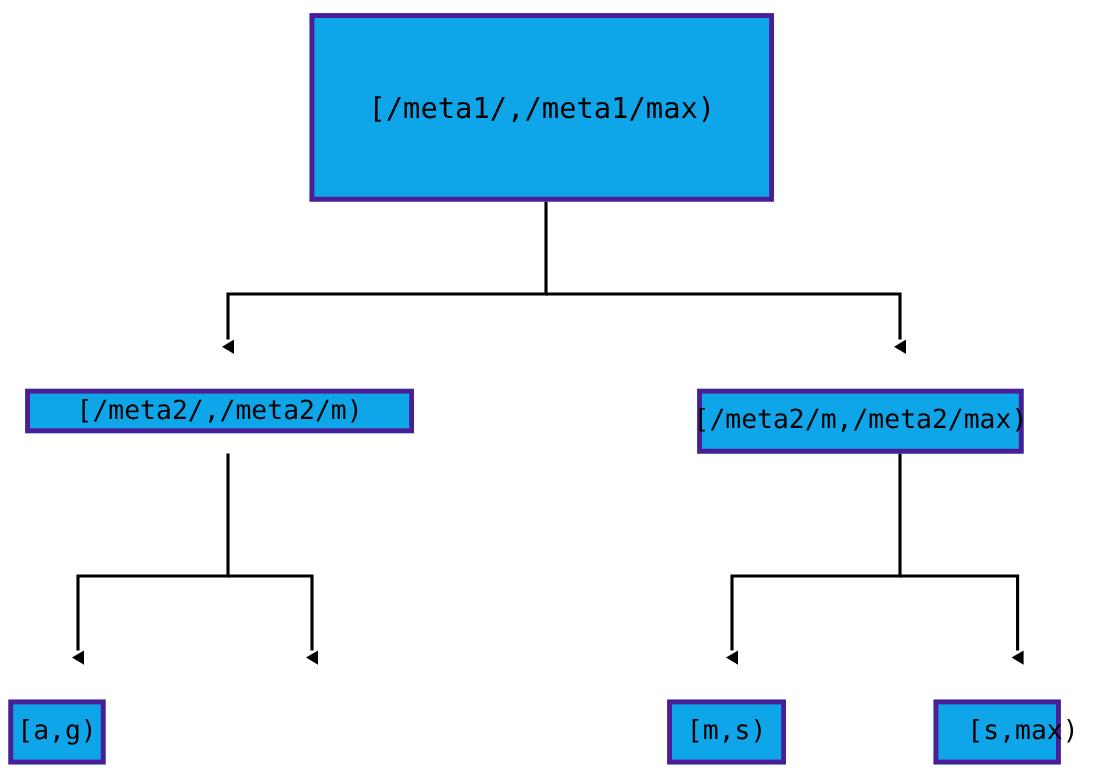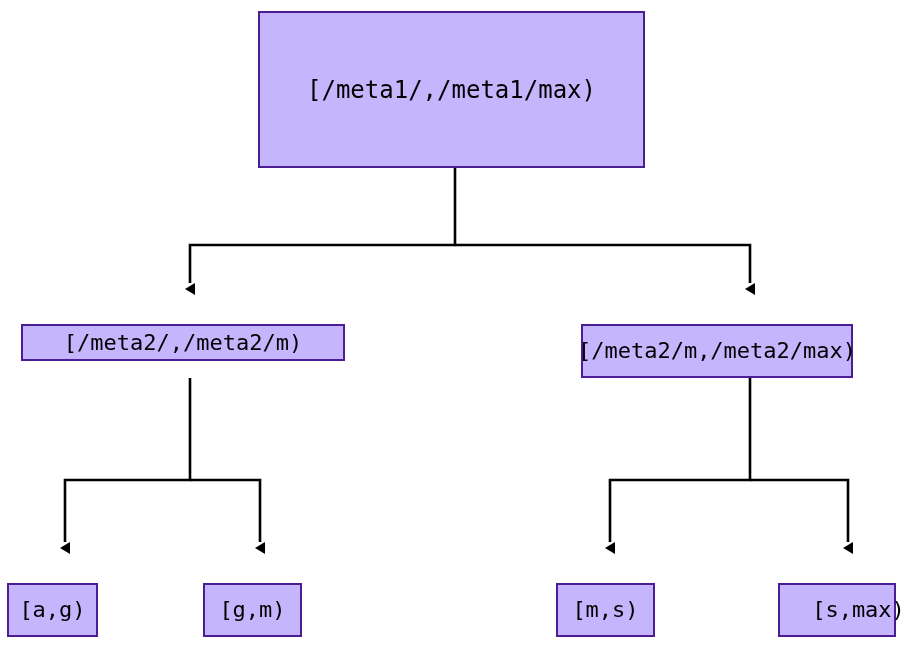--- a/index.html
+++ b/index.html
@@ -22,22 +22,22 @@
     position: absolute;
     left: 0;
     top: 0;
     width: 912px;
     height: 652px;
     pointer-events: none;
   }
   .node {
     position: absolute;
     box-sizing: border-box;
-    border: 2px solid #4c1d95;
-    background: #c4b5fd;
+    border: 4px solid #4c1d95;
+    background: #0ea5e9;
     display: flex;
     align-items: center;
     justify-content: center;
     color: #000000;
     white-space: pre;
     line-height: 1;
   }
   .node-root {
     left: 258px;
     top: 11px;
@@ -57,24 +57,24 @@
     top: 324px;
     width: 272px;
     height: 54px;
     font-size: 22px;
   }
   .node-leaf {
     top: 583px;
     height: 54px;
     font-size: 22px;
   }
-  .leaf-1 { left: 7px;   width: 91px;  }
+  .leaf-1 { left: 7px;   width: 81px;  }
   .leaf-2 { left: 203px; width: 99px;  }
   .leaf-3 { left: 556px; width: 99px;  }
-  .leaf-4 { left: 778px; width: 118px; padding-left: 43px; }
+  .leaf-4 { left: 778px; width: 106px; padding-left: 43px; }
 </style>
 </head>
 <body>
 
 <div id="canvas">
 
   <svg id="edges" viewBox="0 0 912 652" width="912" height="652" xmlns="http://www.w3.org/2000/svg">
     <defs>
       <marker id="arrow" viewBox="0 0 12 10" refX="0" refY="5" markerWidth="12" markerHeight="10" orient="auto" markerUnits="userSpaceOnUse">
         <path d="M 0 0 L 12 0 L 6 10 z" fill="#000000"></path>
@@ -104,19 +104,18 @@
   </svg>
 
   <div class="node node-root">[/meta1/,/meta1/max)</div>
 
   <div class="node node-mid-left">[/meta2/,/meta2/m)</div>
 
   <div class="node node-mid-right">[/meta2/m,/meta2/max)</div>
 
   <div class="node node-leaf leaf-1">[a,g)</div>
 
-  <div class="node node-leaf leaf-2">[g,m)</div>
 
   <div class="node node-leaf leaf-3">[m,s)</div>
 
   <div class="node node-leaf leaf-4">[s,max)</div>
 
 </div>
 
 </body></html>

